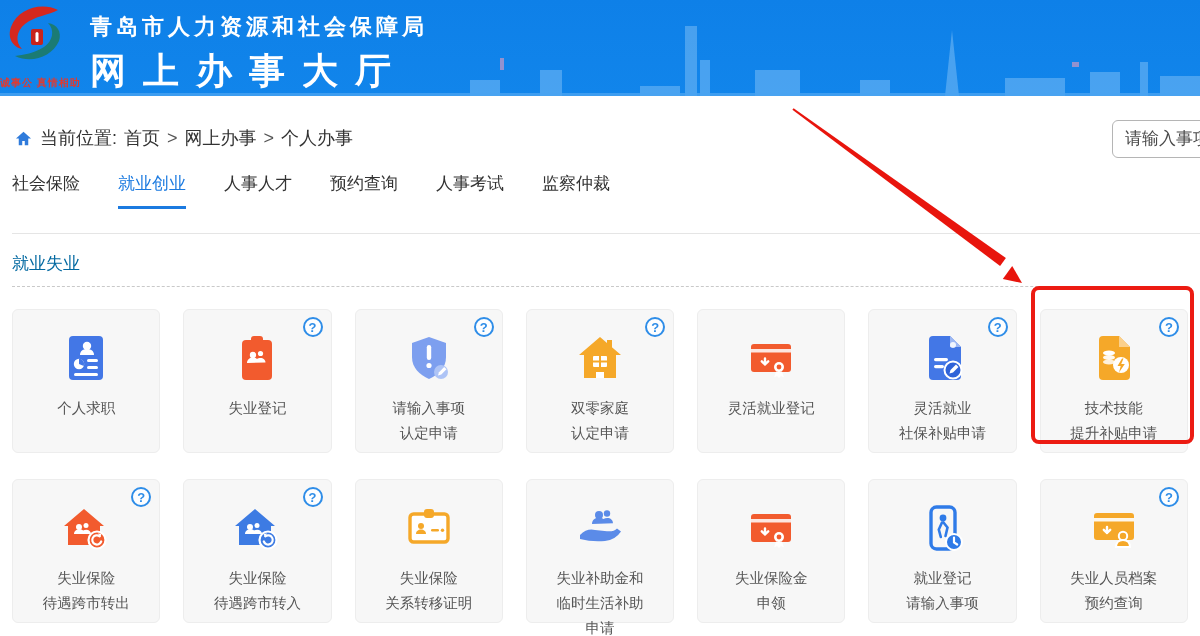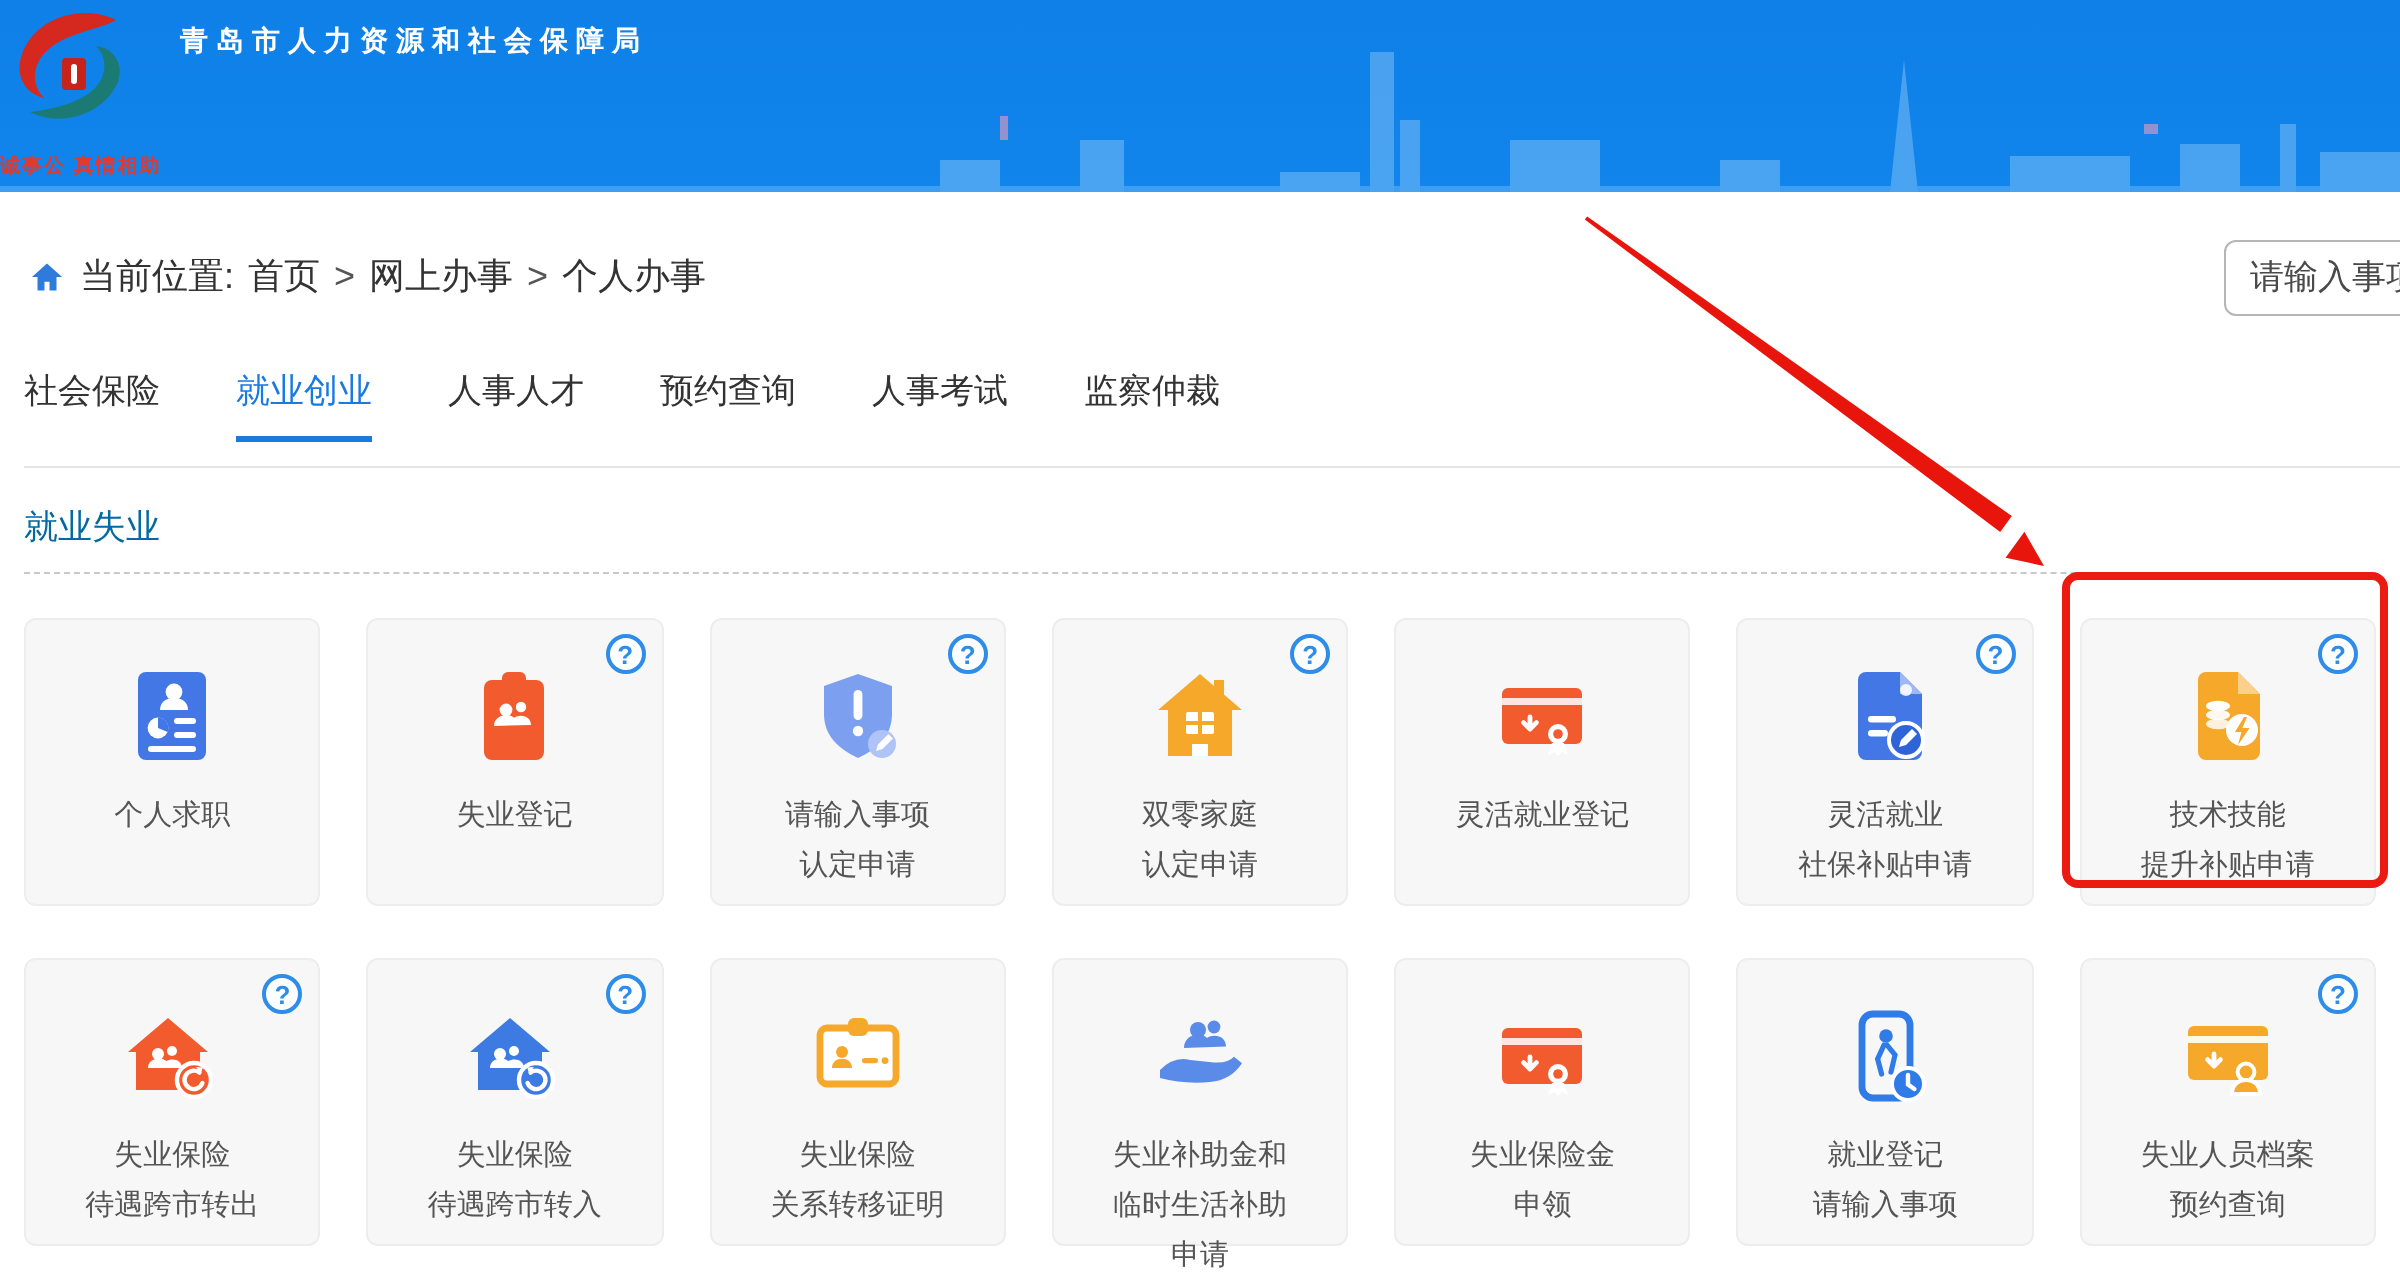--- a/index.html
+++ b/index.html
@@ -6,33 +6,33 @@
   html,body { background:#fff; }
   body { font-family:"Liberation Sans", sans-serif; }
   .page { position:relative; width:1200px; height:636px; overflow:hidden; background:#fff; }
 
   
   .header { position:relative; width:100%; height:96px; background:linear-gradient(180deg,#0E80E8 0%,#1185EB 100%); overflow:hidden; }
   .skyline { position:absolute; left:0; bottom:0; pointer-events:none; }
   .logo { position:absolute; left:2px; top:2px; }
   .logo-slogan { position:absolute; left:0; top:76px; width:76px; color:#E03A30; font-size:10px; font-weight:bold; letter-spacing:1px; white-space:nowrap; }
   .titles { position:absolute; left:90px; top:12px; color:#fff; }
-  .org-name { font-size:14px; font-weight:bold; letter-spacing:4px; }
+  .org-name { font-size:22px; font-weight:bold; letter-spacing:4px; }
   .hall-name { margin-top:5px; font-size:36px; font-weight:bold; letter-spacing:17px; white-space:nowrap; }
 
   
   .crumb-row { position:relative; height:76px; }
   .crumb { position:absolute; left:14px; top:30px; display:flex; align-items:center; gap:7px; font-size:18px; color:#333; }
   .crumb .sep { color:#555; }
   .crumb-link { cursor:pointer; }
   .search-input { position:absolute; left:1112px; top:24px; width:170px; height:38px; border:1px solid #B5B5B5; border-radius:6px; padding:0 12px; font-size:17px; color:#333; font-family:"Liberation Sans", sans-serif; outline:none; }
   .search-input::placeholder { color:#4a4a4a; opacity:1; }
 
   
-  .tabs { display:flex; align-items:center; gap:38px; height:62px; margin:0 0 0 12px; border-bottom:1px solid #E5E5E5; }
+  .tabs { display:flex; align-items:flex-start; gap:38px; height:62px; margin:0 0 0 12px; border-bottom:1px solid #E5E5E5; }
   .tab { font-size:17px; color:#333; padding-bottom:14px; cursor:pointer; white-space:nowrap; }
   .tab.active { color:#1B7AE0; border-bottom:3px solid #1B7AE0; padding-bottom:11px; }
 
   
   .section-head { margin:18px 12px 0 12px; padding-bottom:11px; border-bottom:1px dashed #C9C9C9; }
   .section-title { color:#0369a1; font-size:17px; cursor:pointer; display:inline-block; }
 
   
   .grid { margin:22px 12px 0 12px; display:grid; grid-template-columns:repeat(7,1fr); gap:26px 23px; }
   .card { position:relative; height:144px; background:#F7F7F7; border:1px solid #EDEDED; border-radius:6px; text-align:center; padding-top:21px; cursor:pointer; }
@@ -73,20 +73,21 @@
     </svg>
     <svg class="logo" width="70" height="74" viewBox="0 0 70 74">
       <path d="M56 8 C40 0 16 6 9 25 C5 36 11 45 20 47 C13 40 14 29 23 22 C33 14 47 13 56 8 Z" fill="#D5281E"></path>
       <path d="M13 54 C29 62 50 55 57 39 C60 30 55 22 46 21 C53 28 51 39 42 45 C33 51 21 53 13 54 Z" fill="#1B7B74"></path>
       <rect x="29" y="27" width="12" height="16" rx="2" fill="#C8231B"></rect>
       <rect x="33.5" y="30" width="3" height="10" rx="1.5" fill="#fff"></rect>
     </svg>
     <div class="logo-slogan">诚事公 真情相助</div>
     <div class="titles">
       <div class="org-name">青岛市人力资源和社会保障局</div>
+      <div class="hall-name">网上办事大厅</div>
     </div>
   </div>
 
   <div class="crumb-row">
     <div class="crumb">
       <svg width="19" height="19" viewBox="0 0 24 24">
         <path d="M2.5 12 L12 3.5 L21.5 12 H18 V20.5 H13.6 V15 H10.4 V20.5 H6 V12 Z" fill="#2F7BDB"></path>
       </svg>
       <span>当前位置:</span>
       <span class="crumb-link">首页</span>

